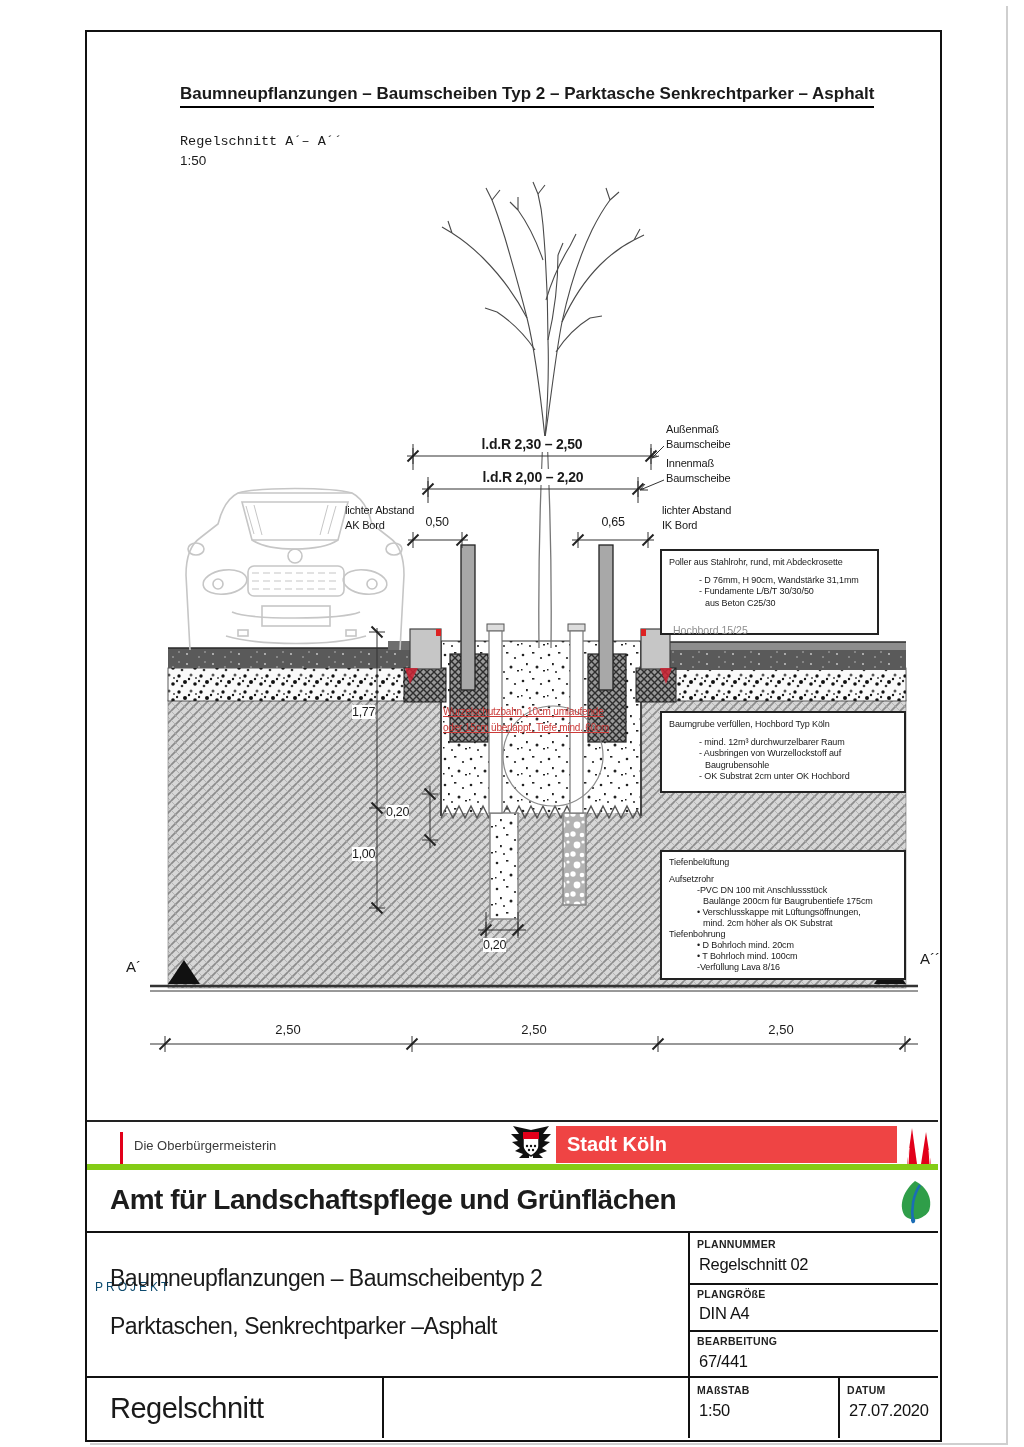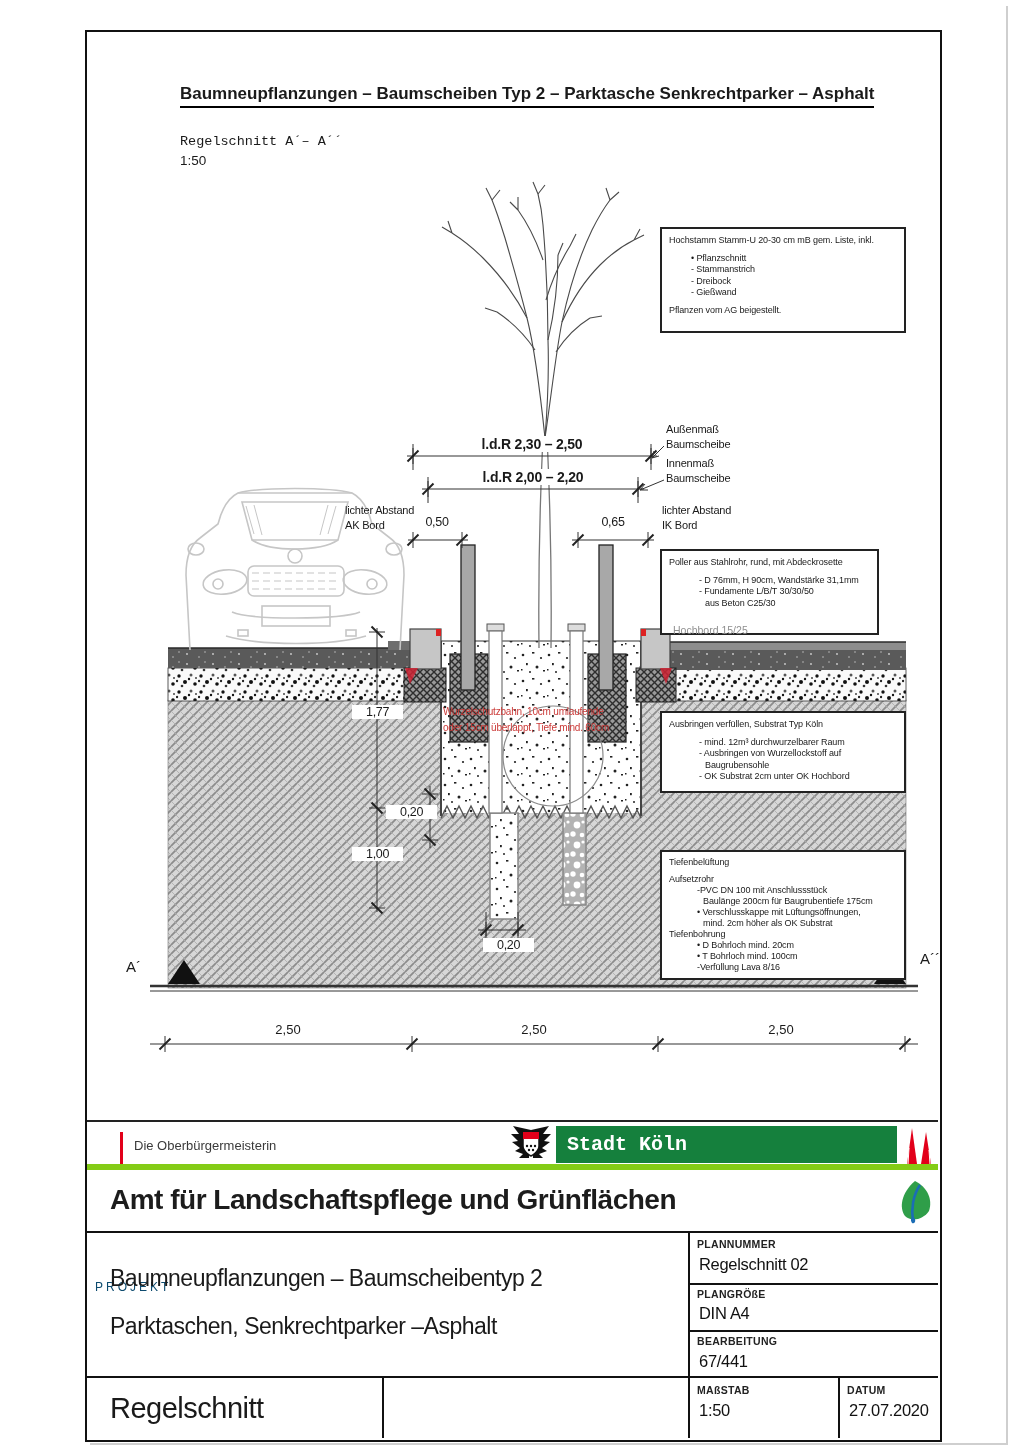--- a/index.html
+++ b/index.html
@@ -2,30 +2,30 @@
 <html><head>
 <meta charset="utf-8">
 <style>
   html,body{margin:0;padding:0;background:#fff;}
   .sheet{position:relative;width:1024px;height:1447px;background:#fff;overflow:hidden;
          font-family:"Liberation Sans", sans-serif;color:#1a1a1a;}
   .abs{position:absolute;white-space:nowrap;}
   .frame{position:absolute;left:85px;top:30px;width:853px;height:1408px;border:2px solid #111;z-index:3;pointer-events:none;}
   .svgwrap{position:absolute;left:0;top:0;z-index:1;}
   .ov{z-index:2;}
-  .chip{background:#fff;padding:0 14px;font-size:12.5px;letter-spacing:-0.3px;}
+  .chip{background:#fff;padding:0 0;font-size:12.5px;letter-spacing:-0.3px;}
   .dimlab{font-size:12.5px;letter-spacing:-0.3px;}
   .dimbig{font-size:14px;font-weight:bold;background:#fff;padding:0 3px;transform:translateX(-50%);letter-spacing:-0.2px;}
   .small2{font-size:11px;line-height:15px;letter-spacing:-0.2px;}
   .anno{position:absolute;z-index:2;background:#fff;border:2px solid #222;box-sizing:border-box;
         font-size:9px;line-height:11.5px;padding:6px 7px;letter-spacing:-0.1px;white-space:nowrap;}
   .anno .bx-items{padding-left:22px;margin-top:6px;}
   .anno .cont{padding-left:6px;}
   .anno .gap{margin-top:6px;}
-  .redtxt{font-size:10px;color:#cb3a38;letter-spacing:-0.2px;line-height:16px;}
+  .redtxt{font-size:10px;color:#cb3a38;letter-spacing:-0.2px;line-height:16px;text-decoration:underline;}
   .band{position:absolute;left:85px;width:853px;box-sizing:border-box;z-index:2;background:#fff;}
   .lbl-s{font-size:10.5px;font-weight:bold;letter-spacing:0.3px;color:#222;}
   .val-m{font-size:16.5px;letter-spacing:-0.3px;color:#111;}
   .vline{position:absolute;border-left:2px solid #111;z-index:2;}
   .hline{position:absolute;border-top:2px solid #111;z-index:2;}
 </style>
 </head>
 <body>
 
 <div class="sheet">
@@ -246,42 +246,32 @@
       <line x1="150" y1="991" x2="918" y2="991" stroke="#333" stroke-width="1"></line>
       <polygon points="168,984 200,984 184,960" fill="#111"></polygon>
       <polygon points="874,984 906,984 890,960" fill="#111"></polygon>
     </g>
   </svg>
 
   <div class="abs ov" style="left:180px;top:84px;font-size:17px;font-weight:bold;border-bottom:2px solid #000;padding-bottom:2px;">Baumneupflanzungen – Baumscheiben Typ 2 – Parktasche Senkrechtparker – Asphalt</div>
   <div class="abs ov" style="left:180px;top:134px;font-size:13.5px;font-family:Liberation Mono, monospace;">Regelschnitt A´– A´´</div>
   <div class="abs ov" style="left:180px;top:153px;font-size:13.5px;">1:50</div>
 
-  <div class="anno" style="left:660px;top:227px;width:246px;min-height:106px;">
-    <div>Hochstamm Stamm-U 20-30 cm mB gem. Liste, inkl.</div>
-    <div class="bx-items">
-      <div>• Pflanzschnitt</div>
-      <div>- Stammanstrich</div>
-      <div>- Dreibock</div>
-      <div>- Gießwand</div>
-    </div>
-    <div class="gap">Pflanzen vom AG beigestellt.</div>
-  </div>
 
   <div class="anno" style="left:660px;top:549px;width:219px;min-height:86px;">
     <div>Poller aus Stahlrohr, rund, mit Abdeckrosette</div>
     <div class="bx-items" style="padding-left:30px;">
       <div>- D 76mm, H 90cm, Wandstärke 31,1mm</div>
       <div>- Fundamente L/B/T 30/30/50</div>
       <div class="cont">aus Beton C25/30</div>
     </div>
   </div>
 
   <div class="anno" style="left:660px;top:711px;width:246px;min-height:82px;">
-    <div>Ausbringen verfüllen, Substrat Typ Köln</div>
+    <div>Baumgrube verfüllen, Hochbord Typ Köln</div>
     <div class="bx-items" style="padding-left:30px;">
       <div>- mind. 12m³ durchwurzelbarer Raum</div>
       <div>- Ausbringen von Wurzellockstoff auf</div>
       <div class="cont">Baugrubensohle</div>
       <div>- OK Substrat 2cm unter OK Hochbord</div>
     </div>
   </div>
 
   <div class="anno" style="left:660px;top:850px;width:246px;min-height:128px;padding:5px 7px;line-height:11px;">
     <div>Tiefenbelüftung</div>
@@ -340,21 +330,21 @@
       <path d="M22,6 L4,2 L10,10 L2,10 L9,17 L3,18 L11,24 L6,27 L14,30 L10,34 L20,34 Z" fill="#111"></path>
       <path d="M22,6 L40,2 L34,10 L42,10 L35,17 L41,18 L33,24 L38,27 L30,30 L34,34 L24,34 Z" fill="#111"></path>
       <path d="M14,8 h16 v14 c0,6 -8,10 -8,10 c0,0 -8,-4 -8,-10 Z" fill="#fff" stroke="#111" stroke-width="1.5"></path>
       <rect x="14" y="8" width="16" height="7" fill="#e2001a"></rect>
       <circle cx="18" cy="22" r="1.2" fill="#111"></circle>
         <circle cx="22" cy="22" r="1.2" fill="#111"></circle>
         <circle cx="26" cy="22" r="1.2" fill="#111"></circle>
       <circle cx="20" cy="26" r="1.2" fill="#111"></circle>
         <circle cx="24" cy="26" r="1.2" fill="#111"></circle>
     </svg>
-    <div class="abs" style="left:471px;top:4px;width:341px;height:37px;background:#15803d;font-family:Liberation Mono, monospace;">
+    <div class="abs" style="left:471px;top:4px;width:341px;height:37px;background:#ef4444;">
       <div class="abs" style="left:11px;top:7px;font-size:20px;font-weight:bold;color:#fff;">Stadt Köln</div>
     </div>
     <svg class="abs" style="left:815px;top:4px;" width="38" height="38" viewBox="0 0 38 38">
       <polygon points="7,38 12,2 17,38" fill="#e2001a"></polygon>
       <polygon points="21,38 26,6 31,38" fill="#e2001a"></polygon>
       <line x1="9" y1="22" x2="8" y2="38" stroke="#fff" stroke-width="1"></line>
       <line x1="29" y1="24" x2="30" y2="38" stroke="#fff" stroke-width="1"></line>
     </svg>
   </div>
 

